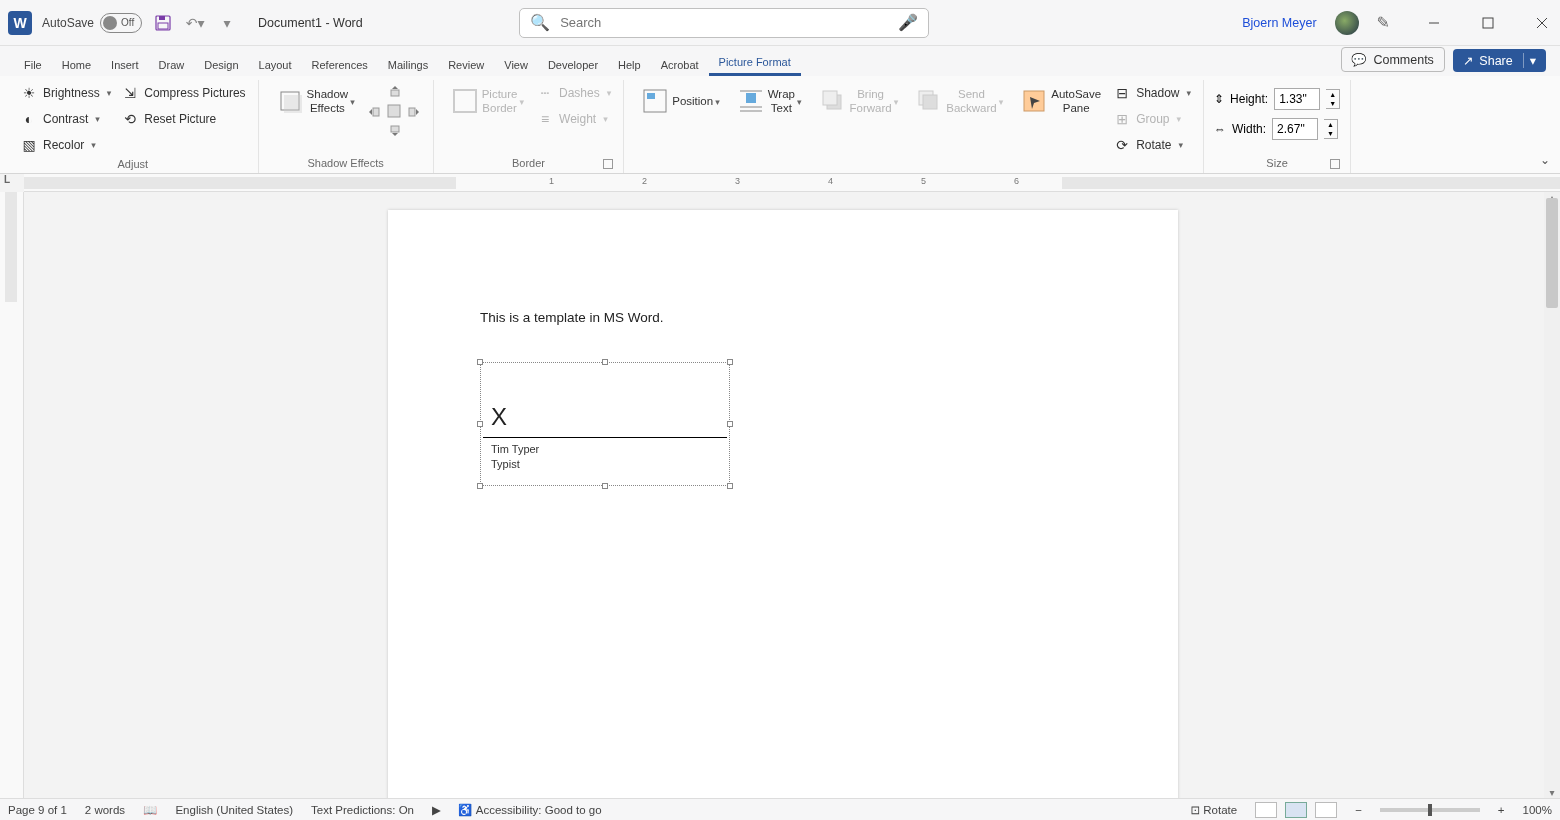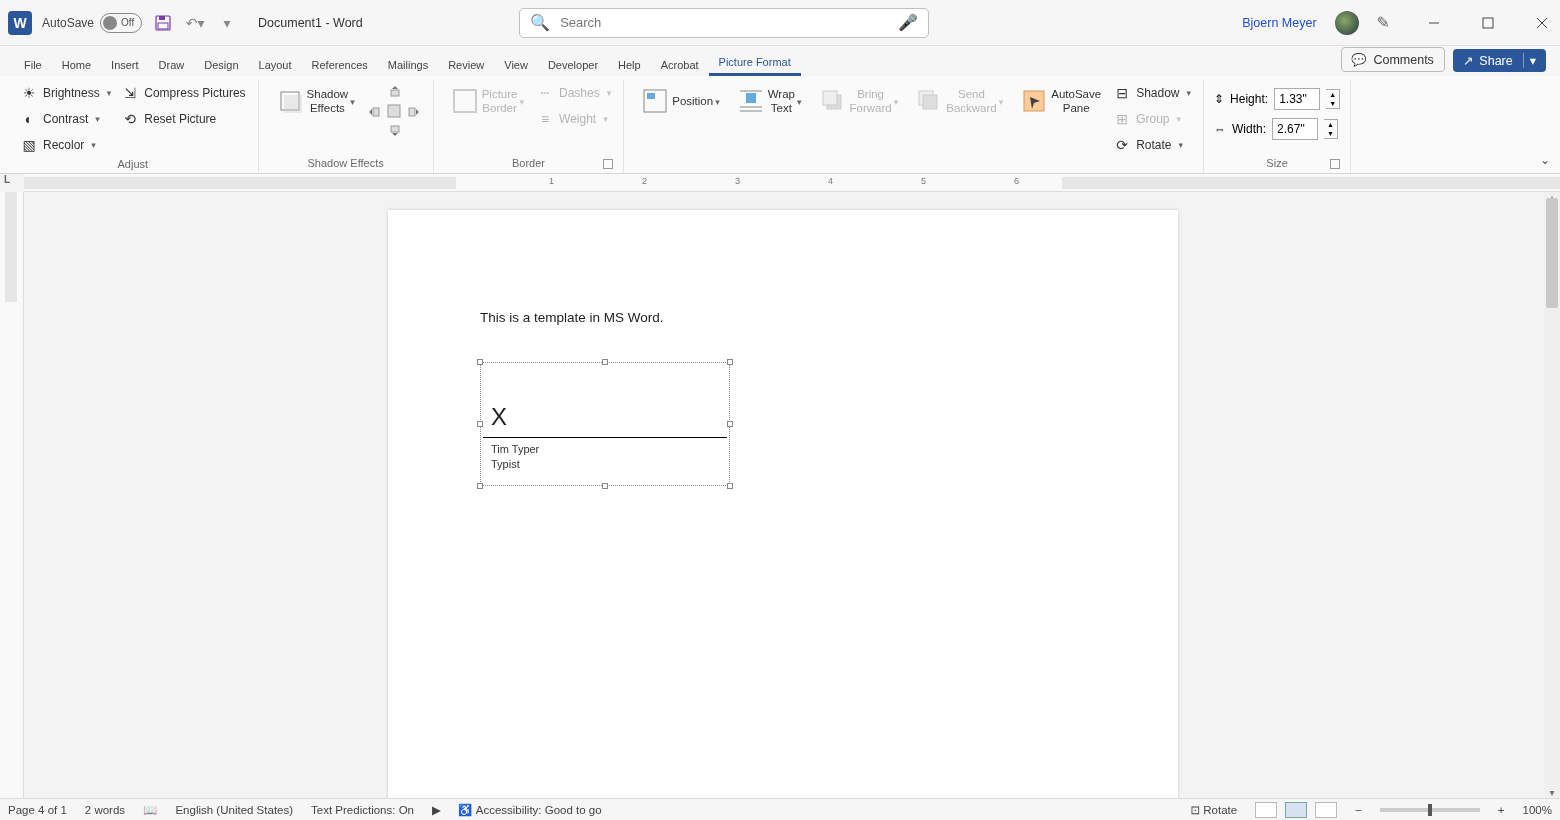--- a/index.html
+++ b/index.html
@@ -424,21 +424,21 @@
     </div>
     <div class="vscroll">
       <span class="arr" style="top:0">▴</span>
       <div class="thumb"></div>
       <span class="arr" style="bottom:0">▾</span>
     </div>
   </div>
 </div>
 
 <div class="statusbar">
-  <span>Page 4 of 1</span>
+  <span>Page 9 of 1</span>
   <span>2 words</span>
   <span>📖</span>
   <span>English (United States)</span>
   <span>Text Predictions: On</span>
   <span>▶</span>
   <span>♿ <span>Accessibility: Good to go</span></span>
   <div class="spacer"></div>
   <span>⊡ <span>Rotate</span></span>
   <div class="view-btns">
     <div class="view-btn"></div>

